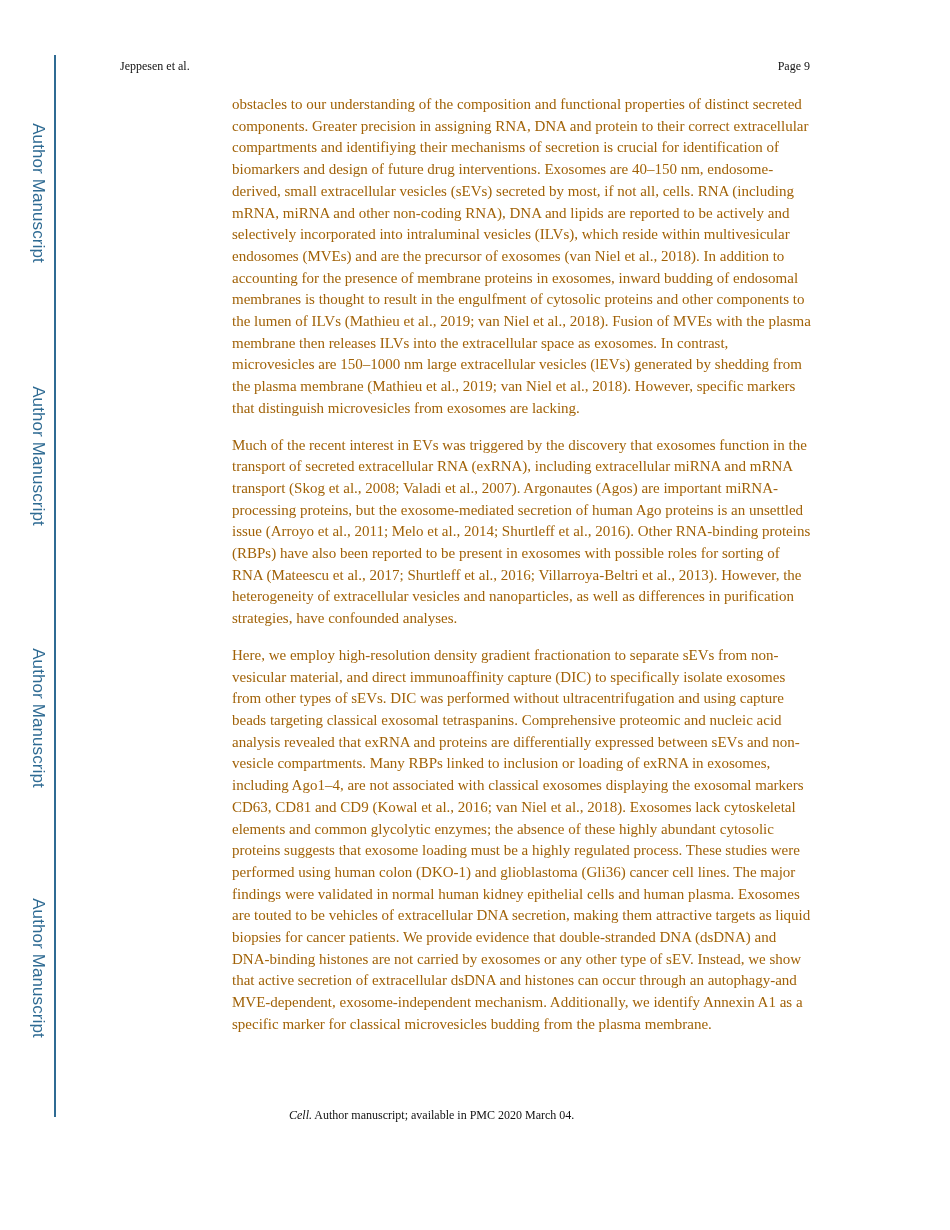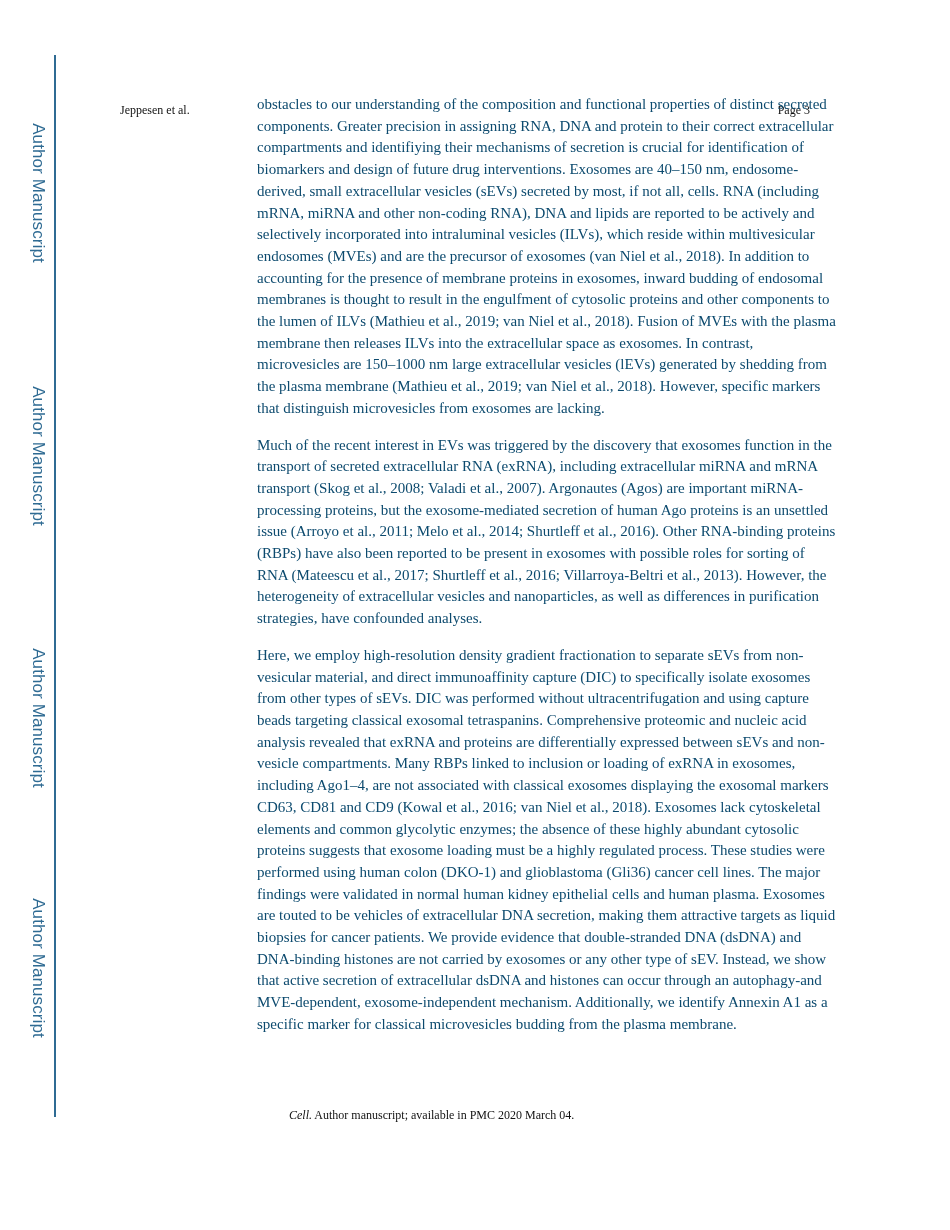--- a/index.html
+++ b/index.html
@@ -12,46 +12,46 @@
     position: absolute; left: 38px;
     transform: translate(-50%, -50%) rotate(90deg);
     transform-origin: center center;
     white-space: nowrap;
     font-family: "Liberation Sans", sans-serif;
     font-size: 17px; color: #2f6b93; letter-spacing: 0.1px;
   }
   .running-head {
     position: absolute; top: 59px; left: 120px; width: 690px;
     font-family: "Liberation Serif", serif; font-size: 12px; color: #111;
-    display: flex; justify-content: space-between; margin-top: 44px;
+    display: flex; justify-content: space-between;
   }
   .body-text {
     position: absolute; left: 232px; top: 94px; width: 580px;
     font-family: "Liberation Serif", serif; font-size: 15px;
-    line-height: 21.7px; color: #0c4a6e; margin-left: 25px;
+    line-height: 21.7px; color: #a16207;
   }
   .body-text p { margin: 0 0 15px 0; }
   .footer {
     position: absolute; top: 1108px; left: 289px;
     font-family: "Liberation Serif", serif; font-size: 12px; color: #111;
   }
   .footer i { font-style: italic; }
 </style>
 </head>
 <body>
 
 <div class="side-rule"></div>
 <div class="side-label" style="top:193px;">Author Manuscript</div>
 <div class="side-label" style="top:456px;">Author Manuscript</div>
 <div class="side-label" style="top:718px;">Author Manuscript</div>
 <div class="side-label" style="top:968px;">Author Manuscript</div>
 
 <div class="running-head">
   <span>Jeppesen et al.</span>
-  <span>Page 3</span>
+  <span>Page 9</span>
 </div>
 
 <div class="body-text">
   <p>obstacles to our understanding of the composition and functional properties of distinct secreted components. Greater precision in assigning RNA, DNA and protein to their correct extracellular compartments and identifiying their mechanisms of secretion is crucial for identification of biomarkers and design of future drug interventions. Exosomes are 40–150 nm, endosome-derived, small extracellular vesicles (sEVs) secreted by most, if not all, cells. RNA (including mRNA, miRNA and other non-coding RNA), DNA and lipids are reported to be actively and selectively incorporated into intraluminal vesicles (ILVs), which reside within multivesicular endosomes (MVEs) and are the precursor of exosomes (van Niel et al., 2018). In addition to accounting for the presence of membrane proteins in exosomes, inward budding of endosomal membranes is thought to result in the engulfment of cytosolic proteins and other components to the lumen of ILVs (Mathieu et al., 2019; van Niel et al., 2018). Fusion of MVEs with the plasma membrane then releases ILVs into the extracellular space as exosomes. In contrast, microvesicles are 150–1000 nm large extracellular vesicles (lEVs) generated by shedding from the plasma membrane (Mathieu et al., 2019; van Niel et al., 2018). However, specific markers that distinguish microvesicles from exosomes are lacking.</p>
   <p>Much of the recent interest in EVs was triggered by the discovery that exosomes function in the transport of secreted extracellular RNA (exRNA), including extracellular miRNA and mRNA transport (Skog et al., 2008; Valadi et al., 2007). Argonautes (Agos) are important miRNA-processing proteins, but the exosome-mediated secretion of human Ago proteins is an unsettled issue (Arroyo et al., 2011; Melo et al., 2014; Shurtleff et al., 2016). Other RNA-binding proteins (RBPs) have also been reported to be present in exosomes with possible roles for sorting of RNA (Mateescu et al., 2017; Shurtleff et al., 2016; Villarroya-Beltri et al., 2013). However, the heterogeneity of extracellular vesicles and nanoparticles, as well as differences in purification strategies, have confounded analyses.</p>
   <p>Here, we employ high-resolution density gradient fractionation to separate sEVs from non-vesicular material, and direct immunoaffinity capture (DIC) to specifically isolate exosomes from other types of sEVs. DIC was performed without ultracentrifugation and using capture beads targeting classical exosomal tetraspanins. Comprehensive proteomic and nucleic acid analysis revealed that exRNA and proteins are differentially expressed between sEVs and non-vesicle compartments. Many RBPs linked to inclusion or loading of exRNA in exosomes, including Ago1–4, are not associated with classical exosomes displaying the exosomal markers CD63, CD81 and CD9 (Kowal et al., 2016; van Niel et al., 2018). Exosomes lack cytoskeletal elements and common glycolytic enzymes; the absence of these highly abundant cytosolic proteins suggests that exosome loading must be a highly regulated process. These studies were performed using human colon (DKO-1) and glioblastoma (Gli36) cancer cell lines. The major findings were validated in normal human kidney epithelial cells and human plasma. Exosomes are touted to be vehicles of extracellular DNA secretion, making them attractive targets as liquid biopsies for cancer patients. We provide evidence that double-stranded DNA (dsDNA) and DNA-binding histones are not carried by exosomes or any other type of sEV. Instead, we show that active secretion of extracellular dsDNA and histones can occur through an autophagy-and MVE-dependent, exosome-independent mechanism. Additionally, we identify Annexin A1 as a specific marker for classical microvesicles budding from the plasma membrane.</p>
 </div>
 
 <div class="footer">
   <i>Cell.</i><span> Author manuscript; available in PMC 2020 March 04.</span>

